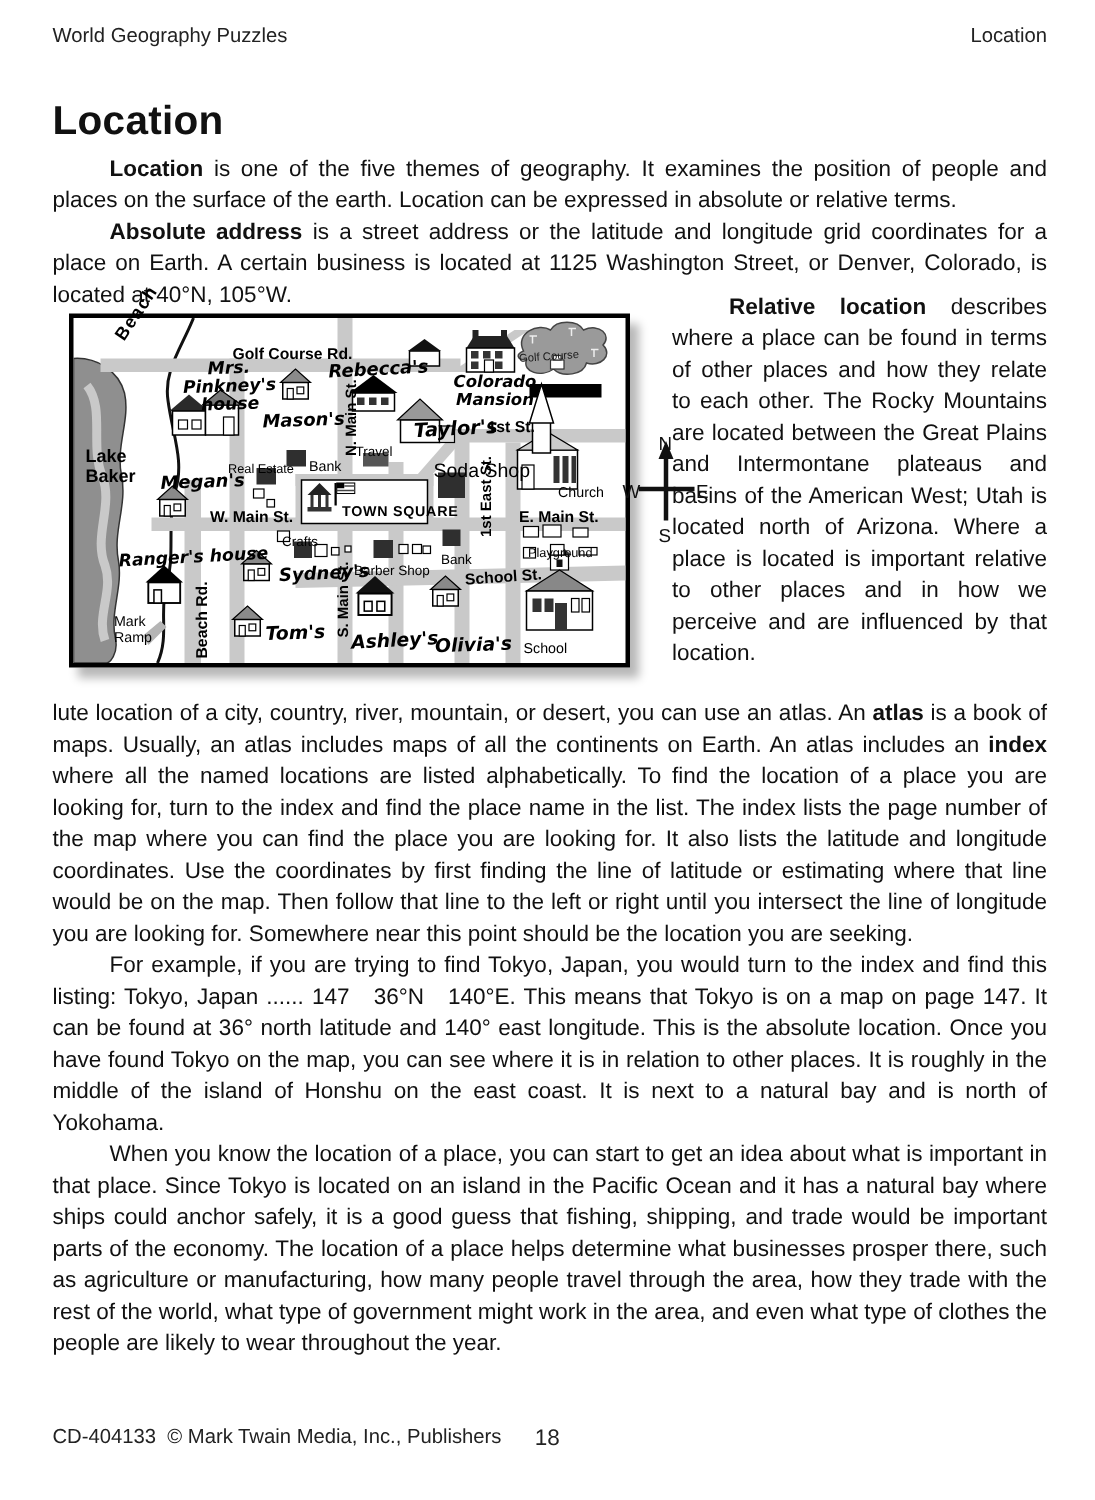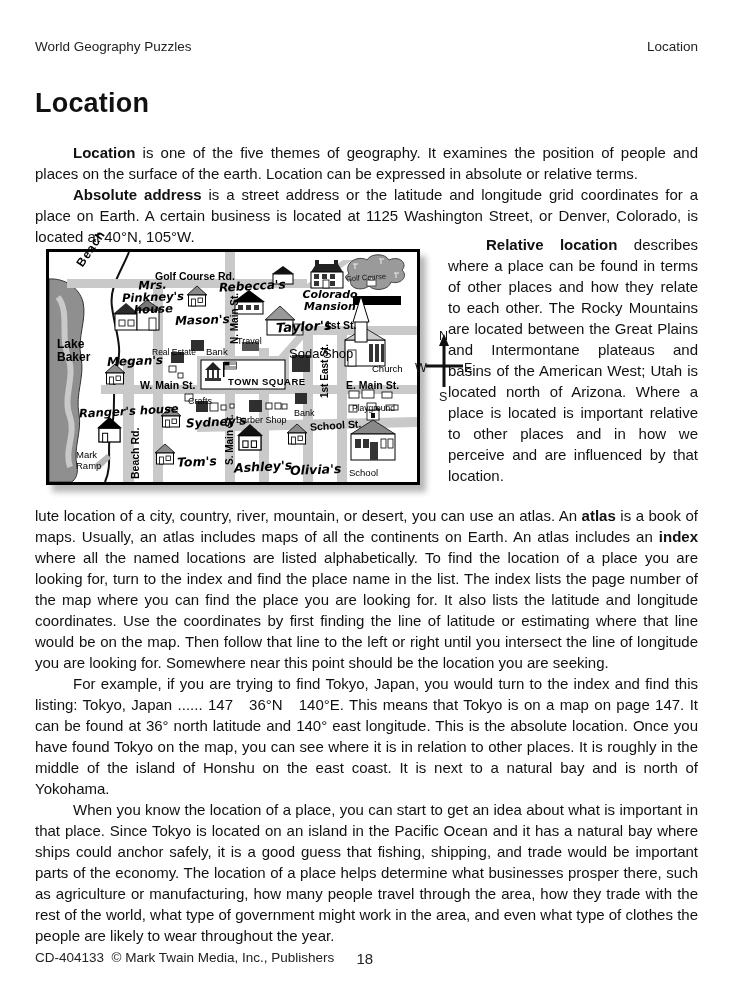--- a/index.html
+++ b/index.html
@@ -1,21 +1,21 @@
 <!DOCTYPE html>
 <html><head>
 <meta charset="utf-8">
 <style>
   html,body{margin:0;padding:0;background:#fff;}
   body{width:730px;height:1000px;position:relative;overflow:hidden;
        font-family:"Liberation Sans",sans-serif;color:#111;}
   .page{padding:0 32px 0 35px;}
-  .header{display:flex;justify-content:space-between;padding-top:39px;font-size:13.5px;color:#222;}
+  .header{display:flex;justify-content:space-between;padding-top:16px;font-size:13.5px;color:#222;}
   .title{margin-top:34px;font-size:27px;font-weight:bold;letter-spacing:.2px;}
-  .content{margin-top:23px;font-size:15px;line-height:21px;text-align:justify;}
+  .content{margin-top:6px;font-size:15px;line-height:21px;text-align:justify;}
   p{margin:0;text-indent:38px;}
   p.noindent{text-indent:0;}
   .b{font-weight:bold;}
   
   .figure-row{position:relative;height:258px;}
   .map{position:absolute;left:11px;top:2px;width:368px;height:230px;background:#fff;
        border:3px solid #000;box-shadow:6px 7px 6px #b8b8b8;}
   .map svg{position:absolute;left:0;top:0;}
   .map .lbl{position:absolute;white-space:nowrap;color:#000;}
   .hand{font-family:"DejaVu Sans",sans-serif;font-style:italic;font-weight:bold;font-size:12px;}

